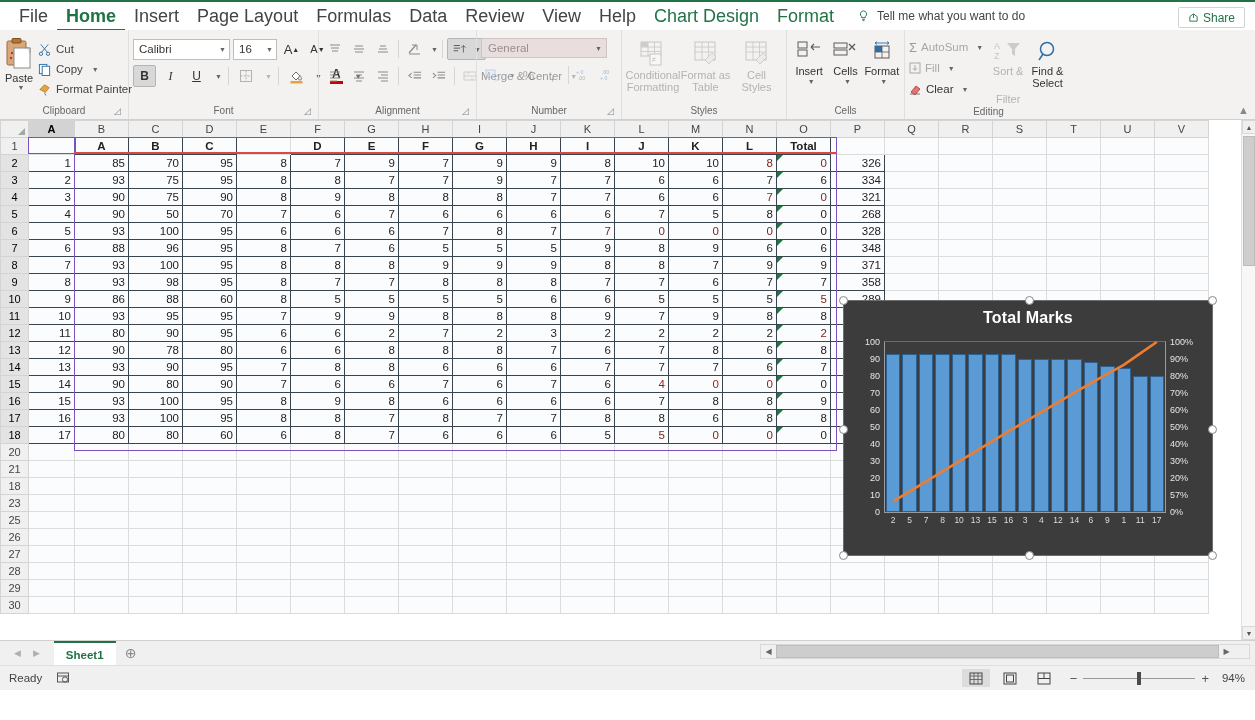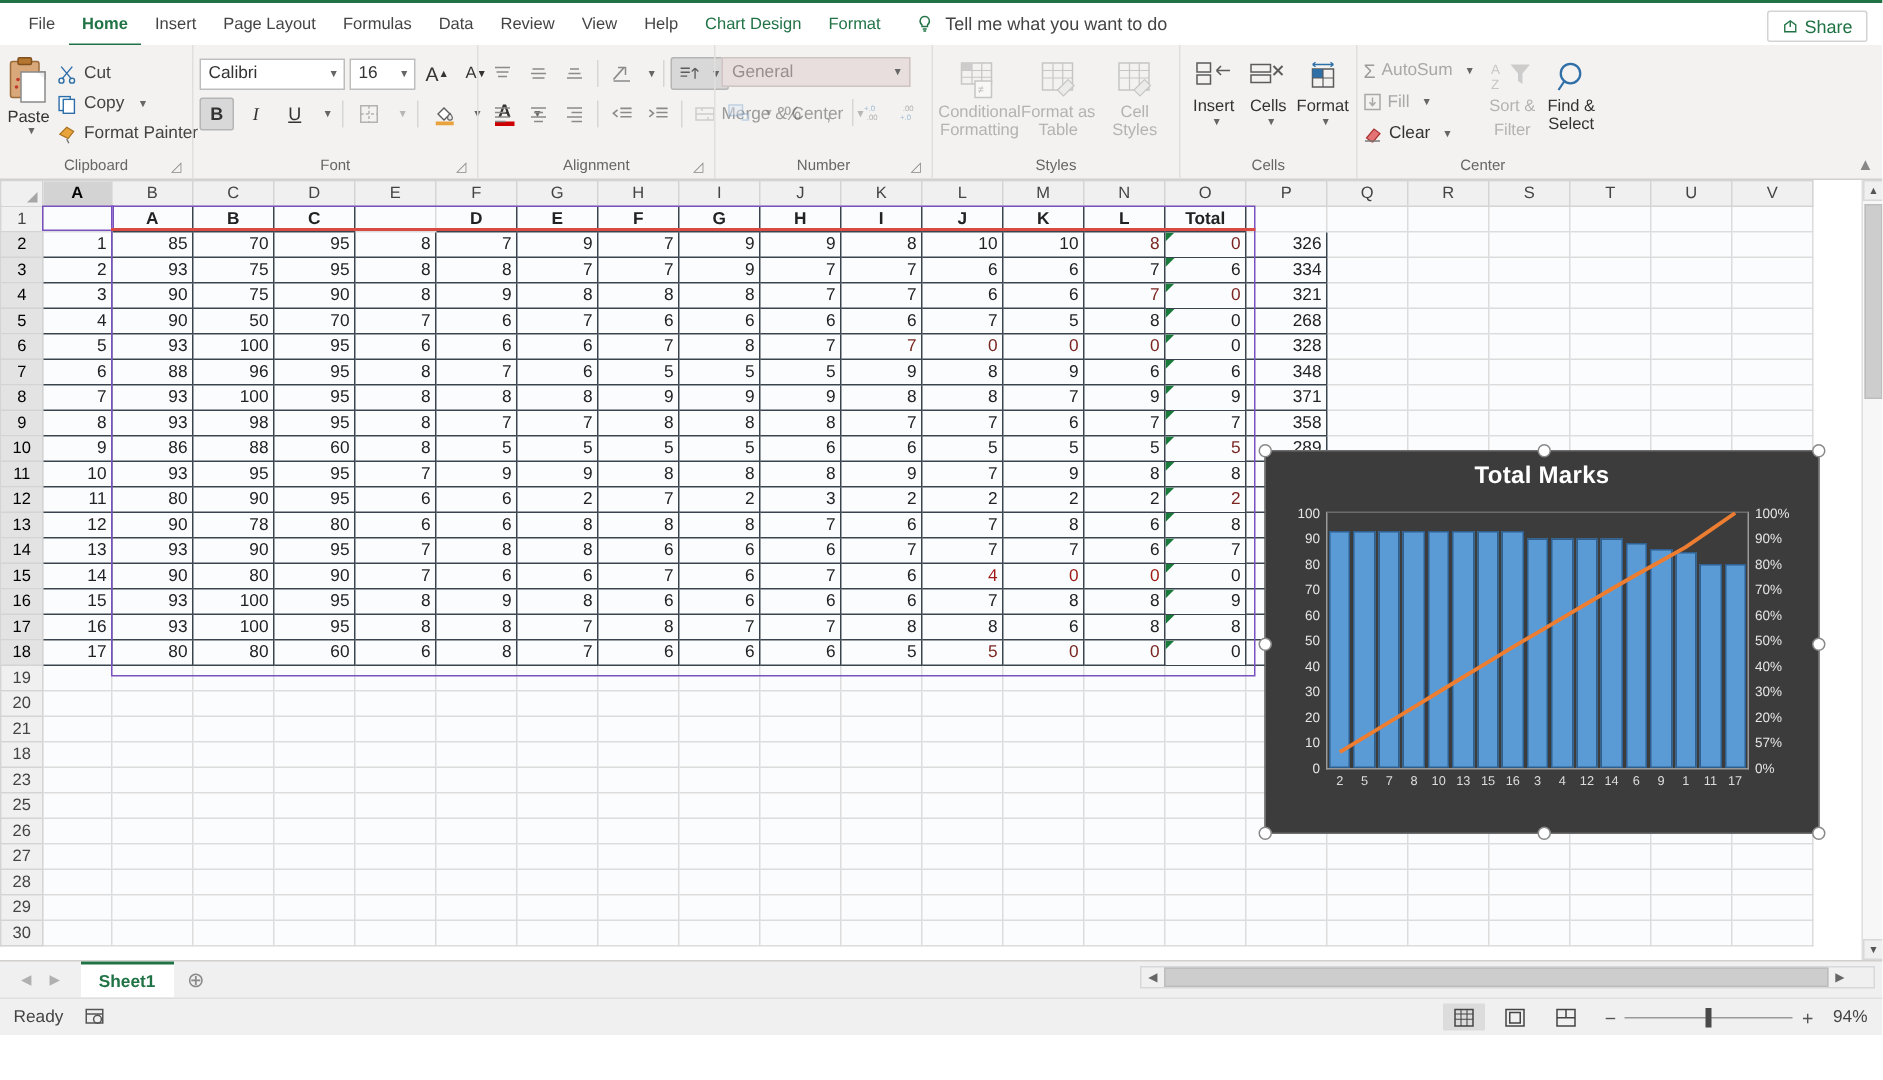--- a/index.html
+++ b/index.html
@@ -10,21 +10,21 @@
     -webkit-font-smoothing: antialiased;
   }
   #app { position: relative; width: 1255px; height: 720px; }
 
   
   .tabbar {
     height: 30px; background: #fff; border-top: 2px solid #217346;
     display: flex; align-items: center; padding-left: 10px; position: relative;
   }
   .tab {
-    font-size: 11px; color: #444; padding: 0 9px; height: 30px;
+    font-size: 18px; color: #444; padding: 0 9px; height: 30px;
     line-height: 30px; cursor: pointer; white-space: nowrap;
   }
   .tab.active { color: #217346; font-weight: bold; border-bottom: 2.5px solid #217346; }
   .tab.ctx { color: #217346; }
   .tellme { display: flex; align-items: center; gap: 7px; margin-left: 14px; }
   .tellme .txt { font-size: 12px; color: #444; }
   .bulb { width: 13px; height: 14px; }
   .share {
     position: absolute; right: 10px; top: 5px; height: 21px;
     display: flex; align-items: center; gap: 4px;
@@ -564,33 +564,33 @@
             <span class="caret">▼</span>
           </div>
         </div>
         <div class="bigbtn" style="width:46px">
           <svg width="30" height="24" viewBox="0 0 30 24" class="disabled">
             <text x="1" y="9" font-size="9" fill="#8a8a8a" font-family="Liberation Sans">A</text>
             <text x="1" y="19" font-size="9" fill="#8a8a8a" font-family="Liberation Sans">Z</text>
             <path d="M14 3h13l-5 6v7l-3-2V9z" fill="#9a9a9a"></path>
           </svg>
           <span class="lbl">Sort &amp;</span>
-          <span class="lbl" style="margin-top:4px">Filter</span>
+          <span class="lbl" style="margin-top:16px">Filter</span>
         </div>
         <div class="bigbtn en" style="width:50px">
           <svg width="28" height="24" viewBox="0 0 28 24">
             <circle cx="13" cy="9" r="6.5" fill="none" stroke="#2f6fa8" stroke-width="1.5"></circle>
             <path d="M9 14l-4 6" stroke="#2f6fa8" stroke-width="1.5"></path>
           </svg>
           <span class="lbl">Find &amp;</span>
           <span class="lbl" style="margin-top:0">Select</span>
         </div>
       </div>
       <div class="group-title">
-        <span>Center</span>
+        <span>Editing</span>
       </div>
     </div>
 
     <div class="ribbon-collapse">▲</div>
   </div>
 
 
   <div class="gridwrap">
 
     <table class="grid">
@@ -1056,45 +1056,20 @@
             <td class="cell bordered" style="width: 54px;">7</td>
             <td class="cell bordered" style="width: 54px;">6</td>
             <td class="cell bordered" style="width: 54px;">6</td>
             <td class="cell bordered" style="width: 54px;">6</td>
             <td class="cell bordered" style="width: 54px;">5</td>
             <td class="cell bordered redbg" style="width: 54px;">5</td>
             <td class="cell bordered redbg" style="width: 54px;">0</td>
             <td class="cell bordered redbg" style="width: 54px;">0</td>
             <td class="cell bordered greenflag" style="width: 54px;">0</td>
             <td class="cell bordered" style="width: 54px;">264</td>
-            <td class="cell empty" style="width: 54px;"></td>
-            <td class="cell empty" style="width: 54px;"></td>
-            <td class="cell empty" style="width: 54px;"></td>
-            <td class="cell empty" style="width: 54px;"></td>
-            <td class="cell empty" style="width: 54px;"></td>
-            <td class="cell empty" style="width: 54px;"></td>
-          </tr>
-          <tr>
-            <td class="rowhdr">19</td>
-            <td class="cell empty" style="width: 46px;"></td>
-            <td class="cell empty" style="width: 54px;"></td>
-            <td class="cell empty" style="width: 54px;"></td>
-            <td class="cell empty" style="width: 54px;"></td>
-            <td class="cell empty" style="width: 54px;"></td>
-            <td class="cell empty" style="width: 54px;"></td>
-            <td class="cell empty" style="width: 54px;"></td>
-            <td class="cell empty" style="width: 54px;"></td>
-            <td class="cell empty" style="width: 54px;"></td>
-            <td class="cell empty" style="width: 54px;"></td>
-            <td class="cell empty" style="width: 54px;"></td>
-            <td class="cell empty" style="width: 54px;"></td>
-            <td class="cell empty" style="width: 54px;"></td>
-            <td class="cell empty" style="width: 54px;"></td>
-            <td class="cell empty" style="width: 54px;"></td>
-            <td class="cell empty" style="width: 54px;"></td>
             <td class="cell empty" style="width: 54px;"></td>
             <td class="cell empty" style="width: 54px;"></td>
             <td class="cell empty" style="width: 54px;"></td>
             <td class="cell empty" style="width: 54px;"></td>
             <td class="cell empty" style="width: 54px;"></td>
             <td class="cell empty" style="width: 54px;"></td>
           </tr>
           <tr>
             <td class="rowhdr">20</td>
             <td class="cell empty" style="width: 46px;"></td>

